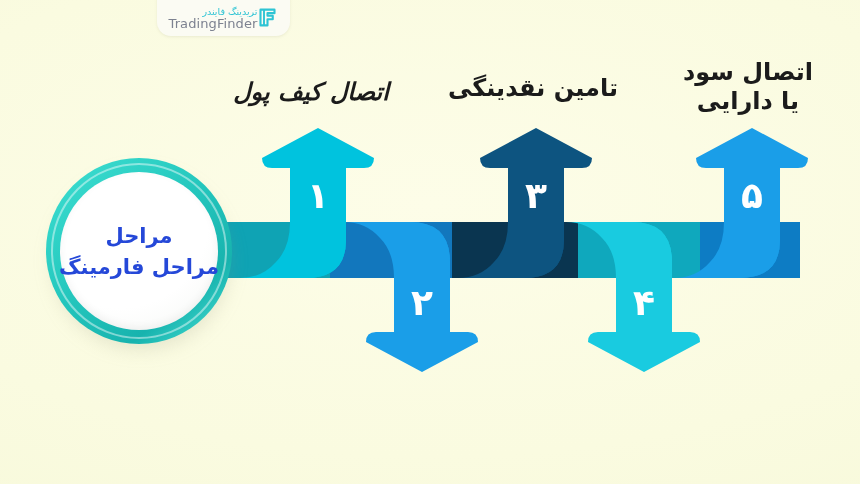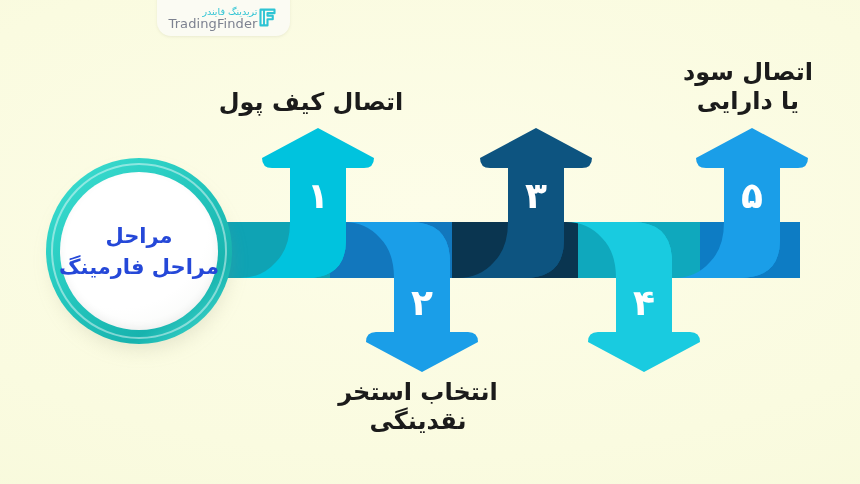--- a/index.html
+++ b/index.html
@@ -136,21 +136,21 @@
   .step-label {
     position: absolute;
     direction: rtl;
     color: #1b1b1b;
     font-weight: bold;
     font-size: 24px;
     line-height: 1.22;
     text-align: center;
     white-space: pre-line;
   }
-  .lbl1 { left: 206px; top: 88px;  width: 210px; }
+  .lbl1 { left: 206px; top: 78px;  width: 210px; font-style: italic; }
   .lbl3 { left: 433px; top: 74px;  width: 200px; }
   .lbl5 { left: 648px; top: 58px;  width: 200px; }
   .lbl2 { left: 318px; top: 378px; width: 200px; }
   .lbl4 { left: 538px; top: 388px; width: 220px; }
 </style>
 </head>
 <body>
 
 <div id="stage" style="background-color: rgb(250, 251, 224);">
 
@@ -281,18 +281,17 @@
   <div id="circle-wrap">
     <div id="circle-shadow"></div>
     <div id="circle-ring"></div>
     <div id="circle-face">
       <div class="circle-line" style="color: rgb(37, 72, 216);">مراحل</div>
       <div class="circle-line" style="color: rgb(37, 72, 216);">مراحل فارمینگ</div>
     </div>
   </div>
 
   <div class="step-label lbl1">اتصال کیف پول</div>
+  <div class="step-label lbl3">تامین نقدینگی</div>
   <div class="step-label lbl5">اتصال سود
 یا دارایی</div>
-  <div class="step-label lbl2">انتخاب استخر
-نقدینگی</div>
 
 </div>
 
 </body></html>

